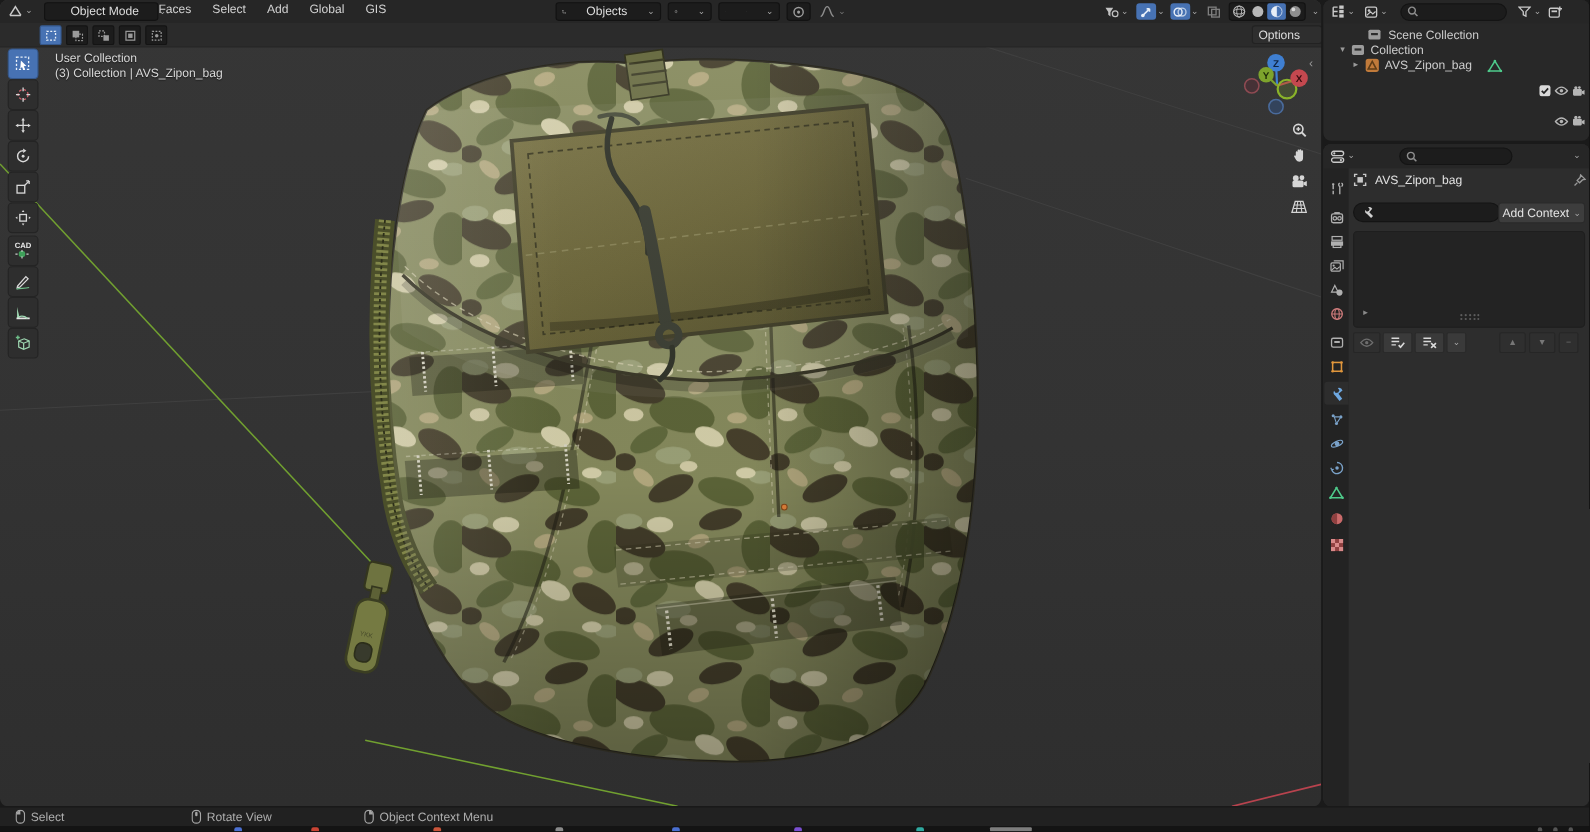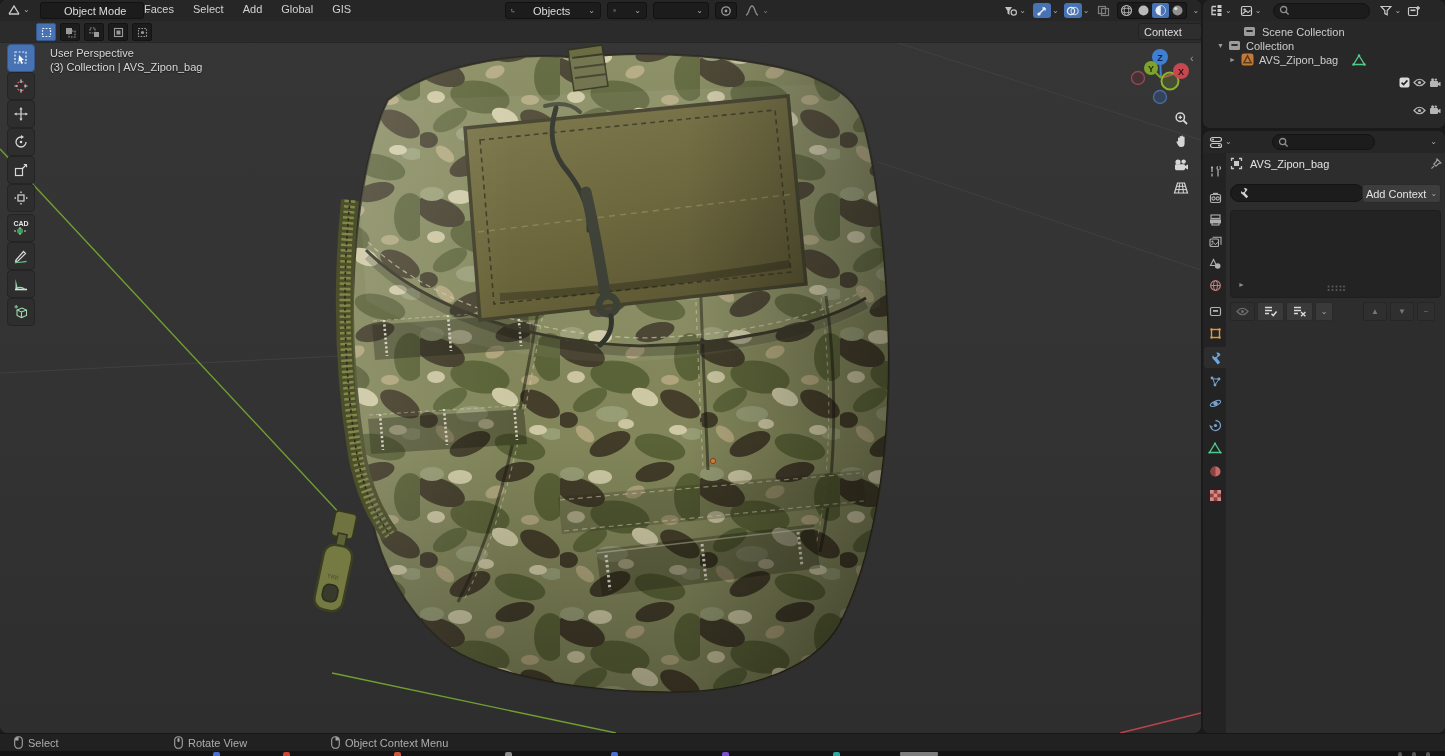--- a/index.html
+++ b/index.html
@@ -382,27 +382,27 @@
             </svg>
           </span>
         <span class="smbtn">
             <svg width="11" height="11" viewBox="0 0 11 11">
               <rect x="1.5" y="1.5" width="8" height="8" fill="none" stroke="#9a9a9a" stroke-width="1.1" stroke-dasharray="1.6 1.3"></rect>
               <circle cx="5.5" cy="5.5" r="1.6" fill="#9a9a9a"></circle>
             </svg>
           </span>
       </div>
       <div class="dd abs" style="left:1138px;top:2px;width:52px;background:#2e2e2e;border-color:#222;">
-        <span class="lbl">Context</span>
+        <span class="lbl">Options</span>
         <span class="chev" style="margin-left:auto">⌄</span>
       </div>
     </div>
 
     <div class="vp-text">
-      <div>User Perspective</div>
+      <div>User Collection</div>
       <div>(3) Collection | AVS_Zipon_bag</div>
     </div>
 
     <div>
       <div class="tbtn on" style="top:44px;">
           <svg width="16" height="16" viewBox="0 0 16 16">
             <rect x="2" y="2" width="11" height="11" fill="none" stroke="#eaf1fa" stroke-width="1.2" stroke-dasharray="2 1.6"></rect>
             <path d="M6 5 L11 10 L8.6 10.2 L9.8 13 L8.2 13.6 L7 10.8 L5.4 12.4 Z" fill="#fff"></path>
           </svg>
         </div>

